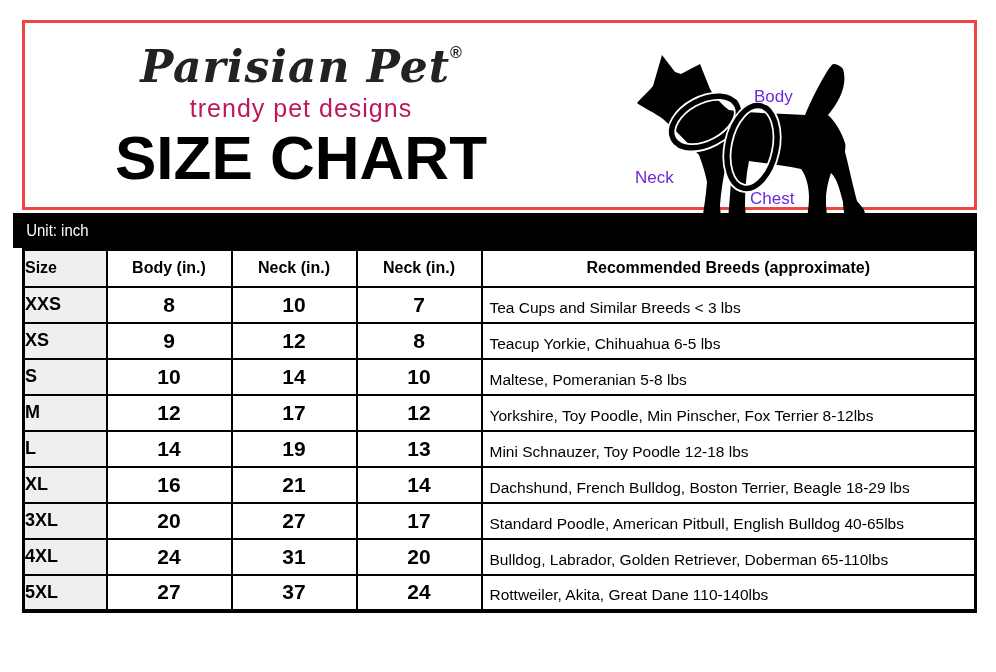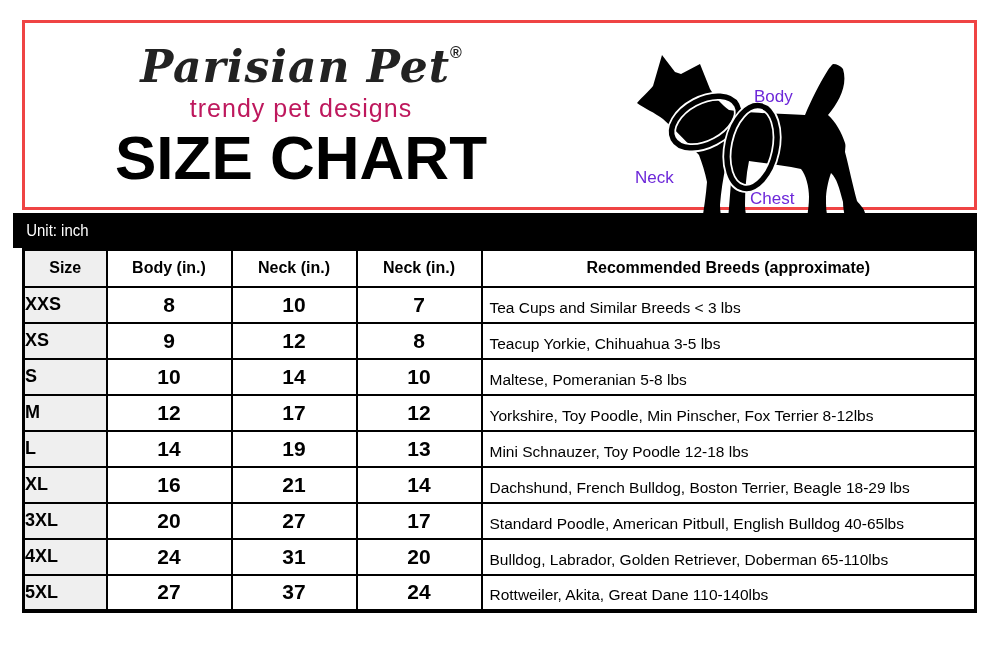--- a/index.html
+++ b/index.html
@@ -114,21 +114,20 @@
   }
   .size-table th, .size-table td {
     border: 2px solid #000;
     padding: 0;
     box-sizing: border-box;
   }
   .size-table th {
     height: 37px;
     font-size: 16px;
     font-weight: bold;
-    text-align: center;
     vertical-align: middle;
     background: #fff;
   }
   .size-table th.c-size { background: #efefef; }
   .size-table td { height: 36px; }
   .c-size {
     background: #efefef;
     font-weight: bold;
     font-size: 18px;
     text-align: left;
@@ -249,21 +248,21 @@
       <td class="c-num">8</td>
       <td class="c-num">10</td>
       <td class="c-num">7</td>
       <td class="c-breeds">Tea Cups and Similar Breeds &lt; 3 lbs</td>
     </tr>
     <tr>
       <td class="c-size">XS</td>
       <td class="c-num">9</td>
       <td class="c-num">12</td>
       <td class="c-num">8</td>
-      <td class="c-breeds">Teacup Yorkie, Chihuahua 3-5 lbs</td>
+      <td class="c-breeds">Teacup Yorkie, Chihuahua 6-5 lbs</td>
     </tr>
     <tr>
       <td class="c-size">S</td>
       <td class="c-num">10</td>
       <td class="c-num">14</td>
       <td class="c-num">10</td>
       <td class="c-breeds">Maltese, Pomeranian 5-8 lbs</td>
     </tr>
     <tr>
       <td class="c-size">M</td>

